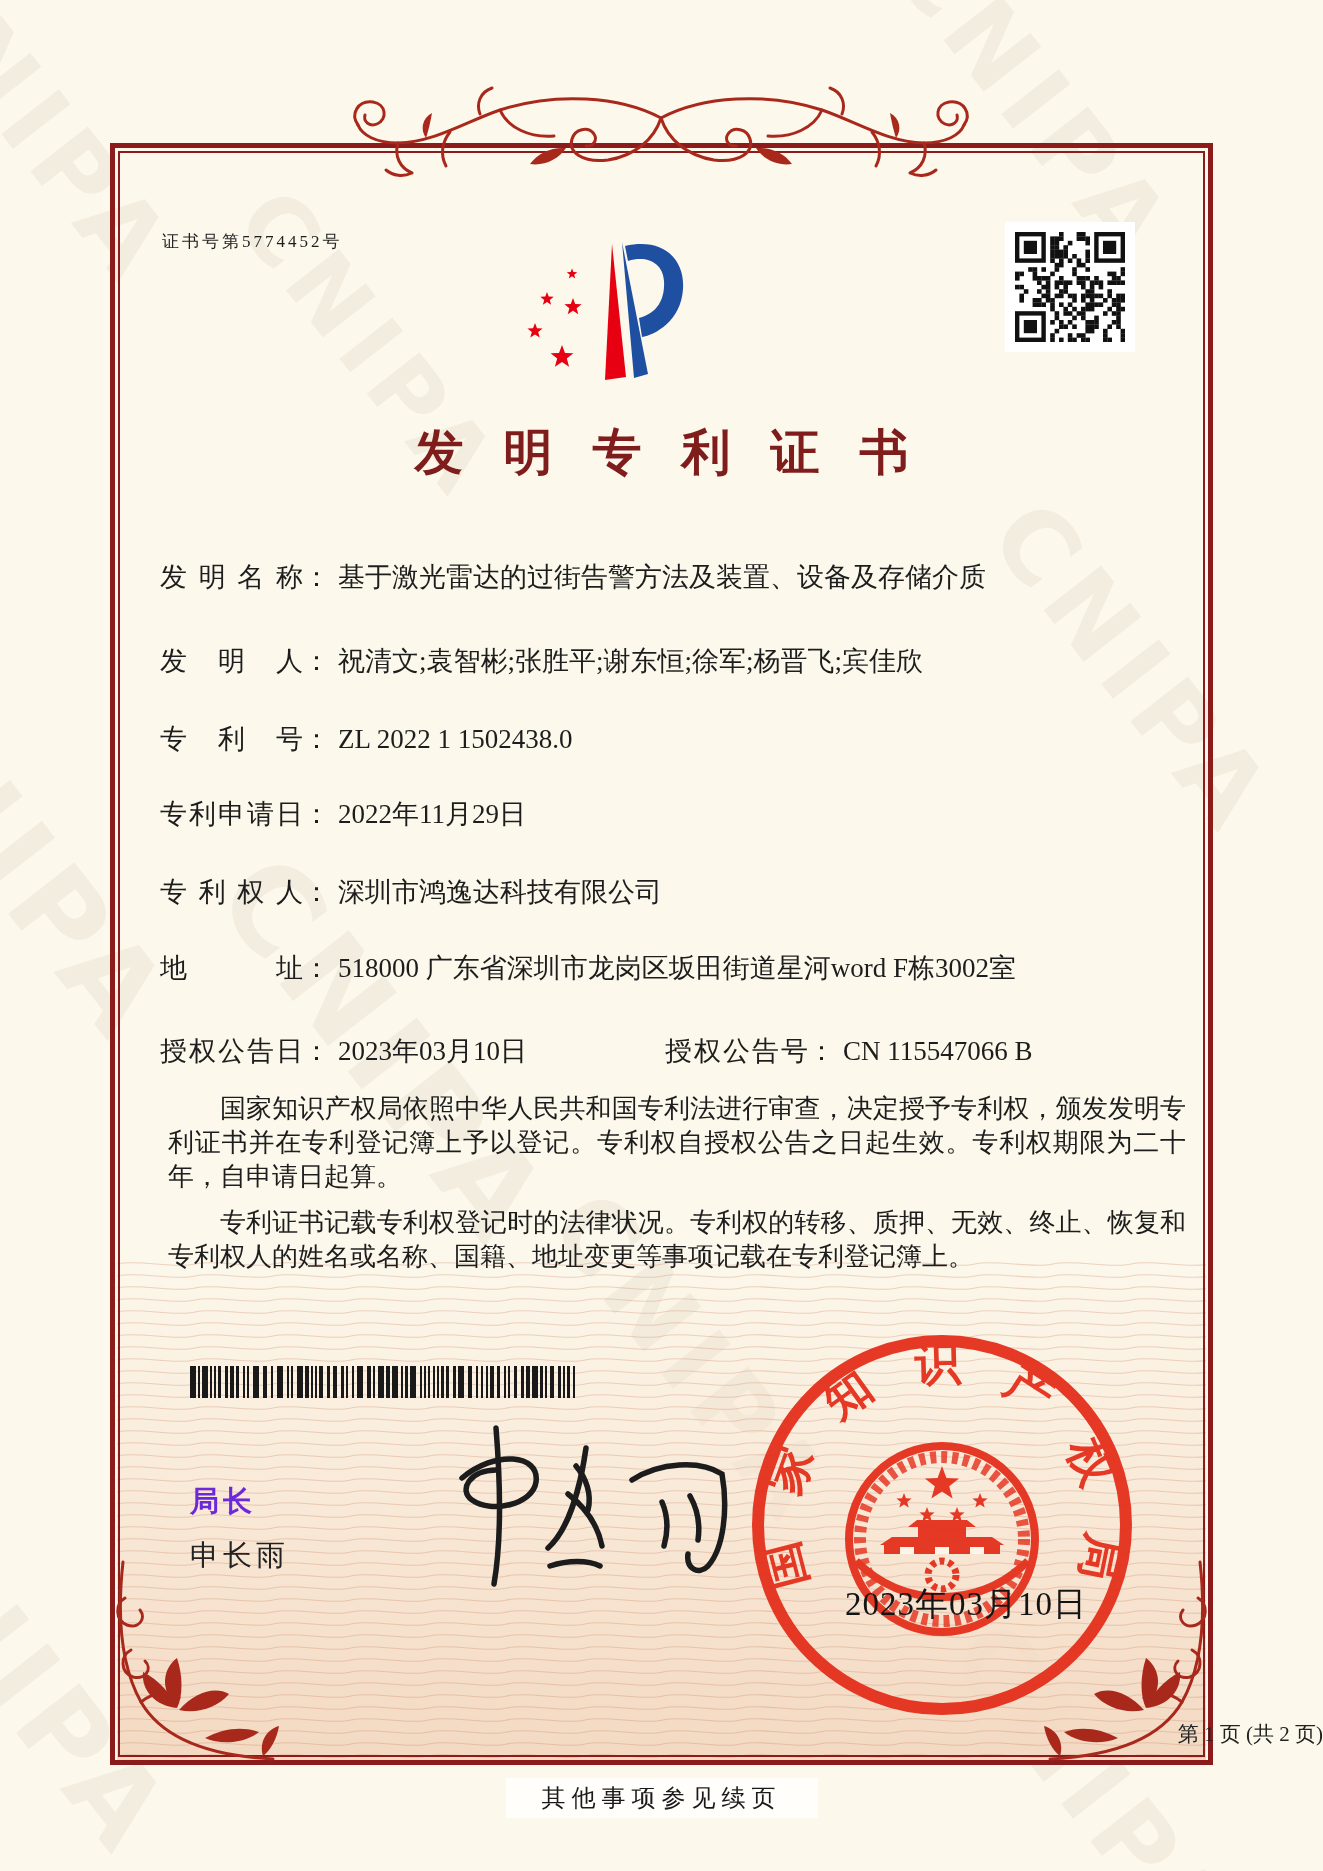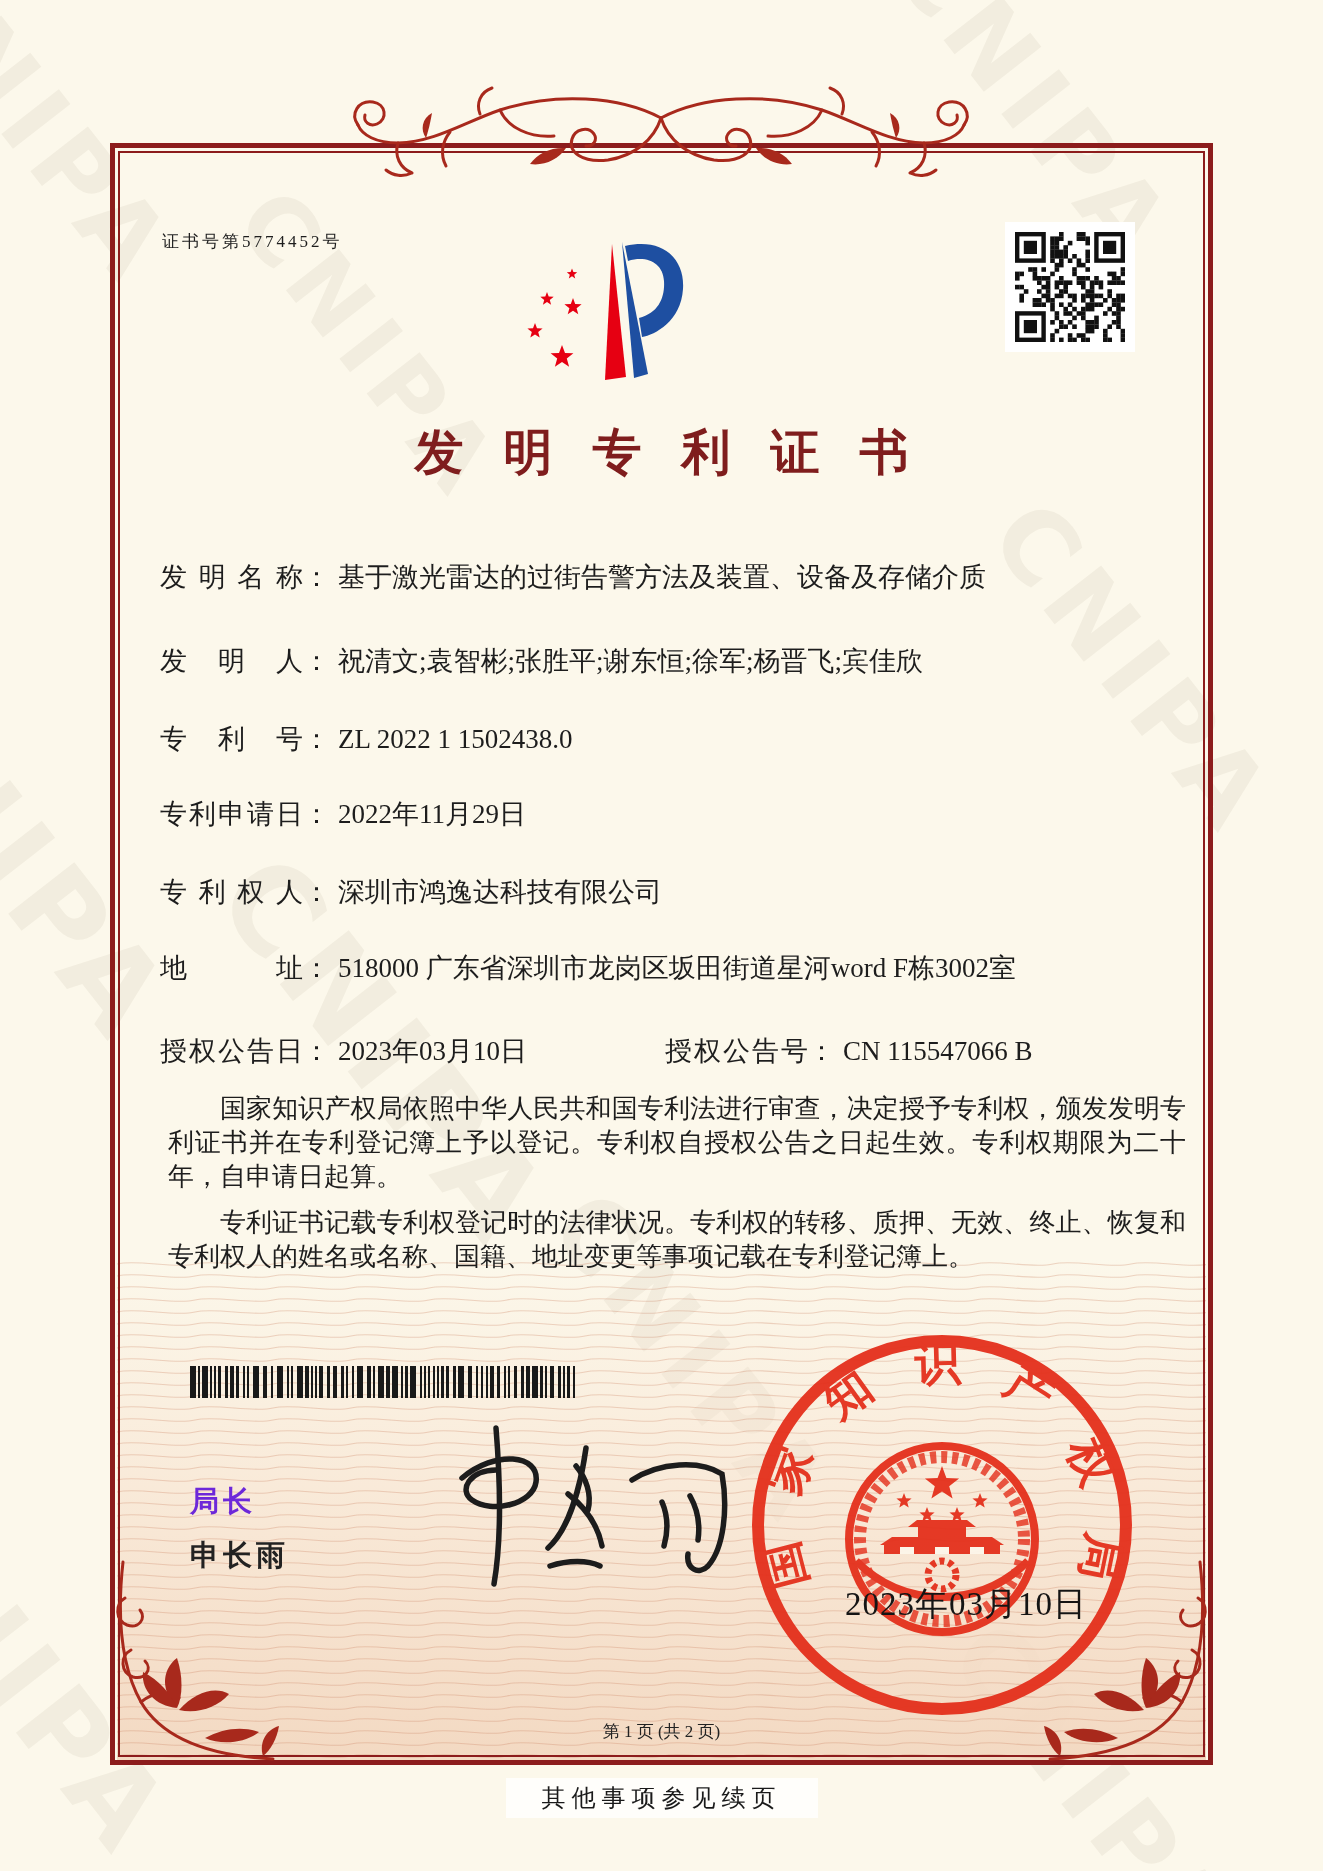--- a/index.html
+++ b/index.html
@@ -36,26 +36,26 @@
   .row-patentee{top:871px}.row-address{top:947px}.row-grant{top:1030px}
   .row-address .val{display:inline-block;white-space:normal;width:772px}
   .g2{position:absolute;left:505px;top:0;white-space:nowrap}
   
   .paras{position:absolute;left:168px;top:1092px;width:1018px;font-size:26px;line-height:34px;text-align:justify}
   .paras p{margin:0 0 12px 0;text-indent:2em}
   
   #barcode{position:absolute;left:190px;top:1366px}
   .official-title{position:absolute;left:190px;top:1482px;font-size:29px;font-weight:700;
                   font-family:"Liberation Sans","DejaVu Sans",sans-serif;color:#6d28d9;letter-spacing:4px}
-  .official-name{position:absolute;left:190px;top:1536px;font-size:29px;font-weight:700;
+  .official-name{position:absolute;left:190px;top:1536px;font-size:29px;font-weight:400;
                  font-family:"Liberation Sans","DejaVu Sans",sans-serif;color:#222;letter-spacing:4px}
   .signature{position:absolute;left:400px;top:1418px}
   .seal{position:absolute;left:742px;top:1325px;width:400px;height:400px;opacity:.95}
   .seal-date{position:absolute;left:845px;top:1582px;font-size:33px;color:#141414;letter-spacing:1px}
-  .page-num{position:absolute;left:0;top:1720px;width:100%;text-align:center;font-size:17px;color:#222}
+  .page-num{position:absolute;left:0;top:1720px;width:100%;text-align:right;font-size:21px;color:#222}
   .cont-note{position:absolute;left:50%;top:1778px;transform:translateX(-50%);font-size:24px;letter-spacing:6px;
              background:#FFFEFB;padding:4px 36px;white-space:nowrap;color:#1a1a1a}
 </style>
 </head>
 <body>
 
 <div class="page">
 
   <div id="wm-layer">
       <div class="wm" style="left: -40px; top: -70px; font-size: 100px;">CNIPA</div>

